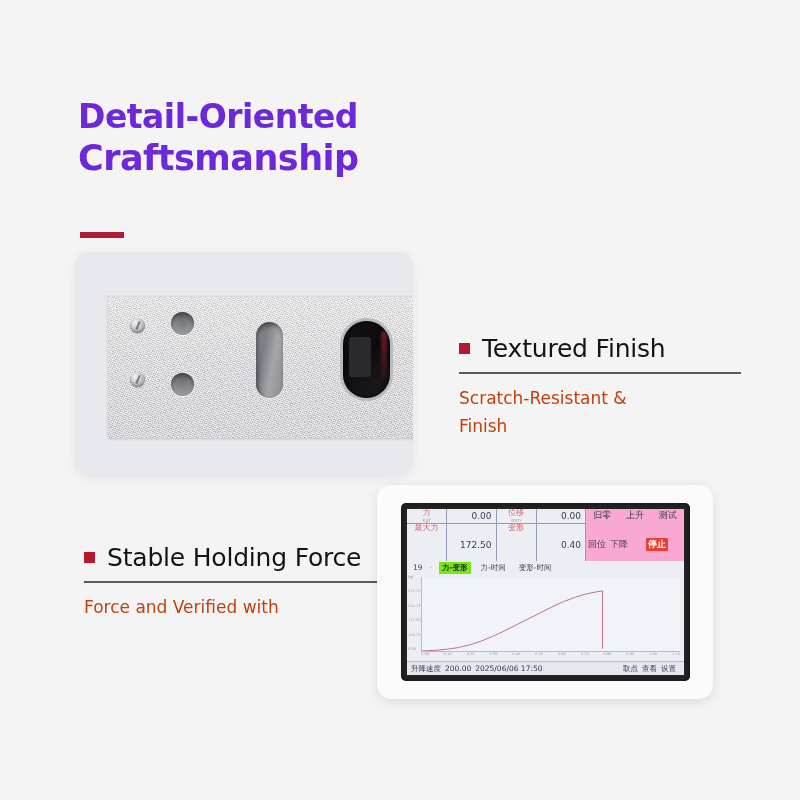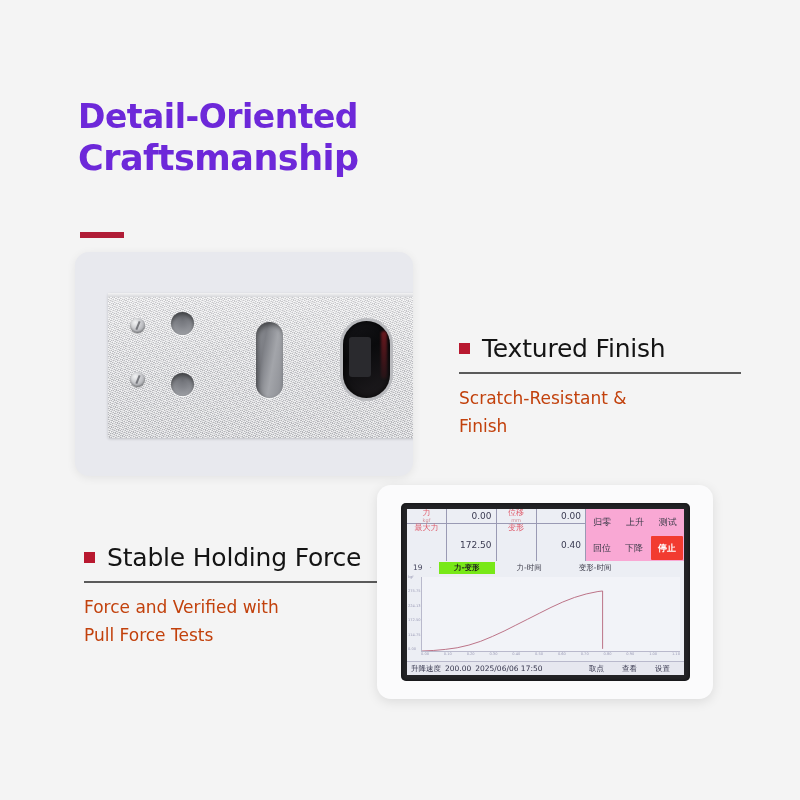--- a/index.html
+++ b/index.html
@@ -146,44 +146,44 @@
   }
   .rd-row:last-child .rd-lbl,.rd-row:last-child .rd-val{border-bottom:1px solid #4d7c0f;gap:28px;}
   .btnpad{
     width:98px;flex:0 0 auto;display:flex;flex-direction:column;background:#f9a8d4;
   }
   .btnrow{display:flex;flex:1 1 0;}
   .tbtn{
     flex:1 1 0;display:flex;align-items:center;justify-content:center;
     font-size:9px;color:#3a3a48;
   }
-  .tbtn.stop{background:#f23b30;color:#ffffff;font-weight:bold;margin:1px;border-radius:1px;}
+  .tbtn.stop{background:#f23b30;color:#ffffff;font-weight:bold;margin:16px;border-radius:1px;}
   
   .tabs{
     height:13px;flex:0 0 auto;display:flex;align-items:center;
     gap:7px;padding-left:6px;background:#eceef4;font-size:7.5px;color:#3a3a48;
   }
   .tabs .idx{color:#44445c;}
   .tabs .dot{color:#8a8aa0;}
-  .tab{padding:1px 15px;}
+  .tab{padding:1px 3px;}
   .tab.active{background:#78e818;color:#1d1d1d;font-weight:bold;}
   
   .chartwrap{flex:1 1 auto;position:relative;background:#eceef4;padding:2px 4px 1px 14px;box-sizing:border-box;}
   .plot{position:absolute;left:14px;right:4px;top:3px;bottom:9px;background:#f2f3f8;border-left:1px solid #b9b9cc;border-bottom:1px solid #b9b9cc;}
   .ylabels{position:absolute;left:1px;top:2px;bottom:9px;width:13px;display:flex;flex-direction:column;justify-content:space-between;}
   .ylabels span{font-size:3.6px;color:#9b9bb6;line-height:1;}
   .xlabels{position:absolute;left:14px;right:4px;bottom:1px;height:7px;display:flex;justify-content:space-between;}
   .xlabels span{font-size:3.6px;color:#9b9bb6;line-height:1;}
   
   .statusbar{
     height:13px;flex:0 0 auto;display:flex;align-items:center;
     background:#e6e7ef;border-top:1px solid #b9b9cc;
     font-size:7.5px;color:#33334a;padding-left:4px;gap:4px;justify-content:flex-end;
   }
-  .statusbar .sp{margin-left:auto;display:flex;gap:18px;padding-right:14px;}
+  .statusbar .sp{margin-left:auto;display:flex;gap:4px;padding-right:8px;}
 </style>
 </head>
 <body>
 
 <div class="stage">
 
   <div class="headline">
     <div class="line1">Detail-Oriented</div>
     <div class="line2">Craftsmanship</div>
   </div>
@@ -217,21 +217,20 @@
   </div>
 
   <div class="feature" id="feature-holding">
     <div class="head">
       <span class="bullet"></span>
       <span class="title">Stable Holding Force</span>
     </div>
     <div class="rule"></div>
     <div class="desc">
       <div>Force and Verified with</div>
-      <div>Pull Force Tests</div>
     </div>
   </div>
 
   <div class="device-card">
     <div class="bezel">
       <div class="screen">
 
         <div class="readout">
           <div class="rd-table">
             <div class="rd-row">

